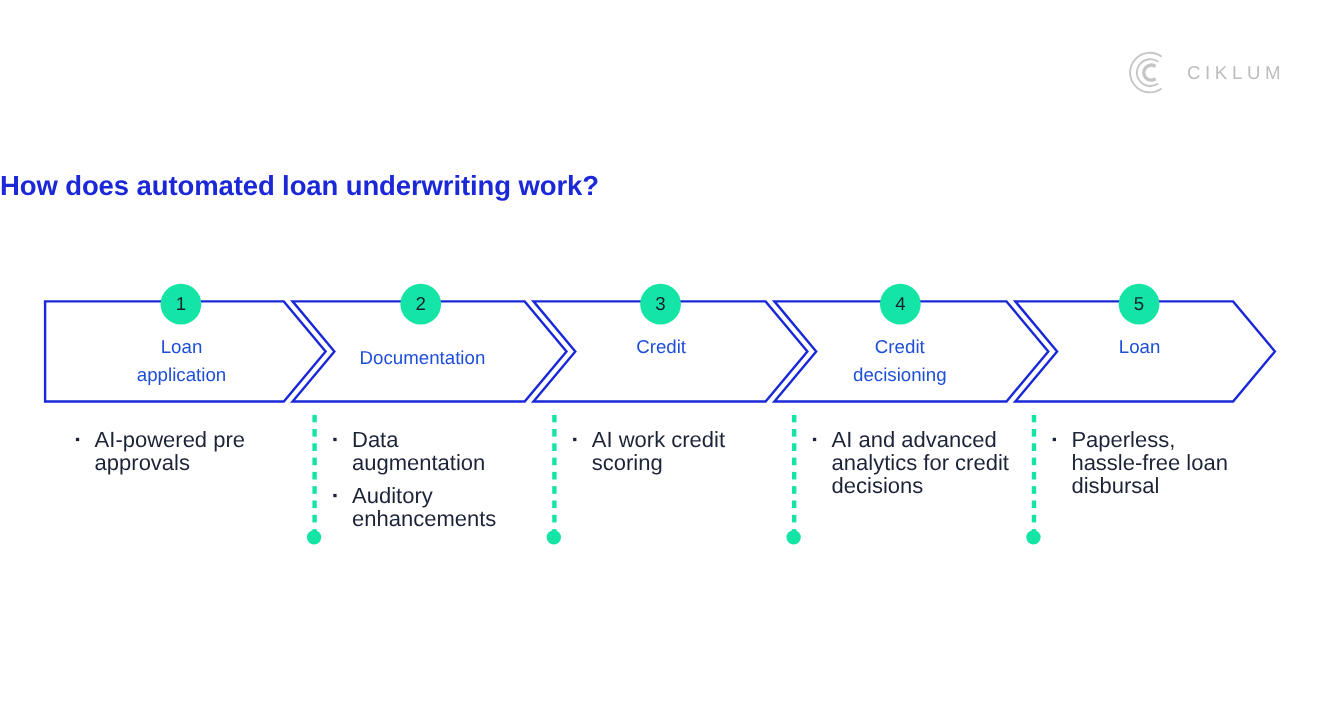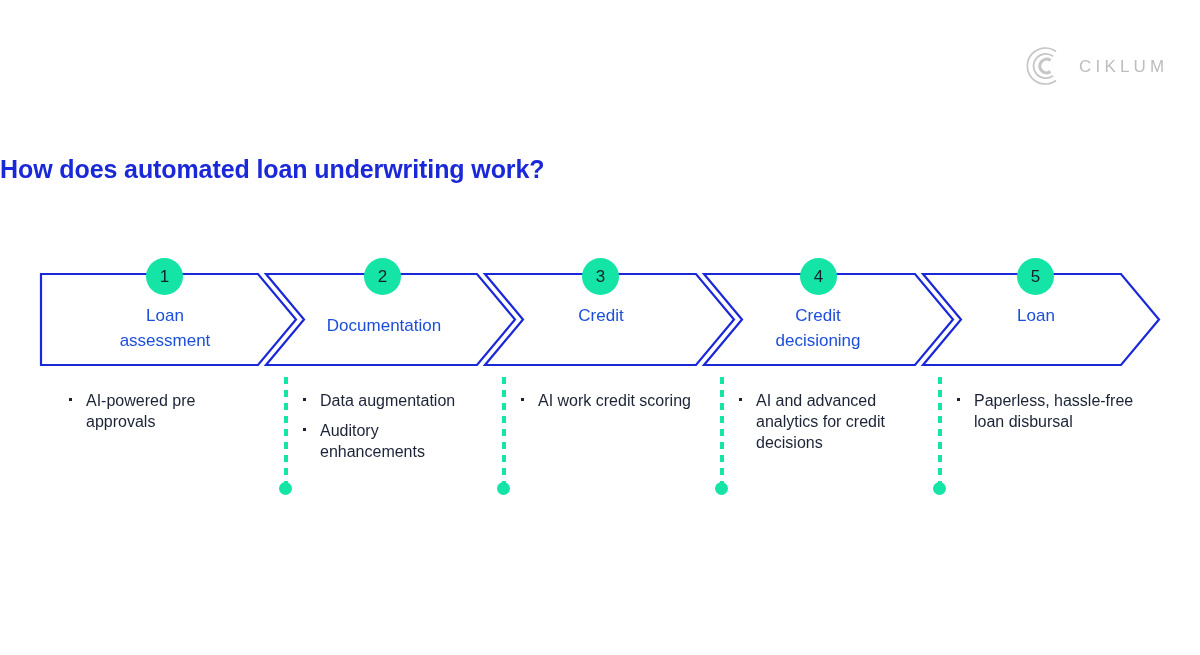--- a/index.html
+++ b/index.html
@@ -101,21 +101,21 @@
     height: 13px;
     border-radius: 50%;
     background: #14e5a7;
     top: 482px;
   }
 
   
   .bullets {
     position: absolute;
     top: 390px;
-    font-size: 16px;
+    font-size: 20px;
     line-height: 21px;
     color: #1c2336;
   }
   .bullets ul {
     list-style: none;
     margin: 0;
     padding: 0;
   }
   .bullets li {
     position: relative;
@@ -164,21 +164,21 @@
 </div>
 
 <div class="badge" style="left:146px">1</div>
 <div class="badge" style="left:364px">2</div>
 <div class="badge" style="left:582px">3</div>
 <div class="badge" style="left:800px">4</div>
 <div class="badge" style="left:1017px">5</div>
 
 <div class="step-label" style="left:60px; width:210px">
   <div>Loan</div>
-  <div>assessment</div>
+  <div>application</div>
 </div>
 <div class="step-label" style="left:280px; width:208px; top:313px">
   <div>Documentation</div>
 </div>
 <div class="step-label" style="left:497px; width:208px">
   <div>Credit</div>
 </div>
 <div class="step-label" style="left:714px; width:208px">
   <div>Credit</div>
   <div>decisioning</div>

